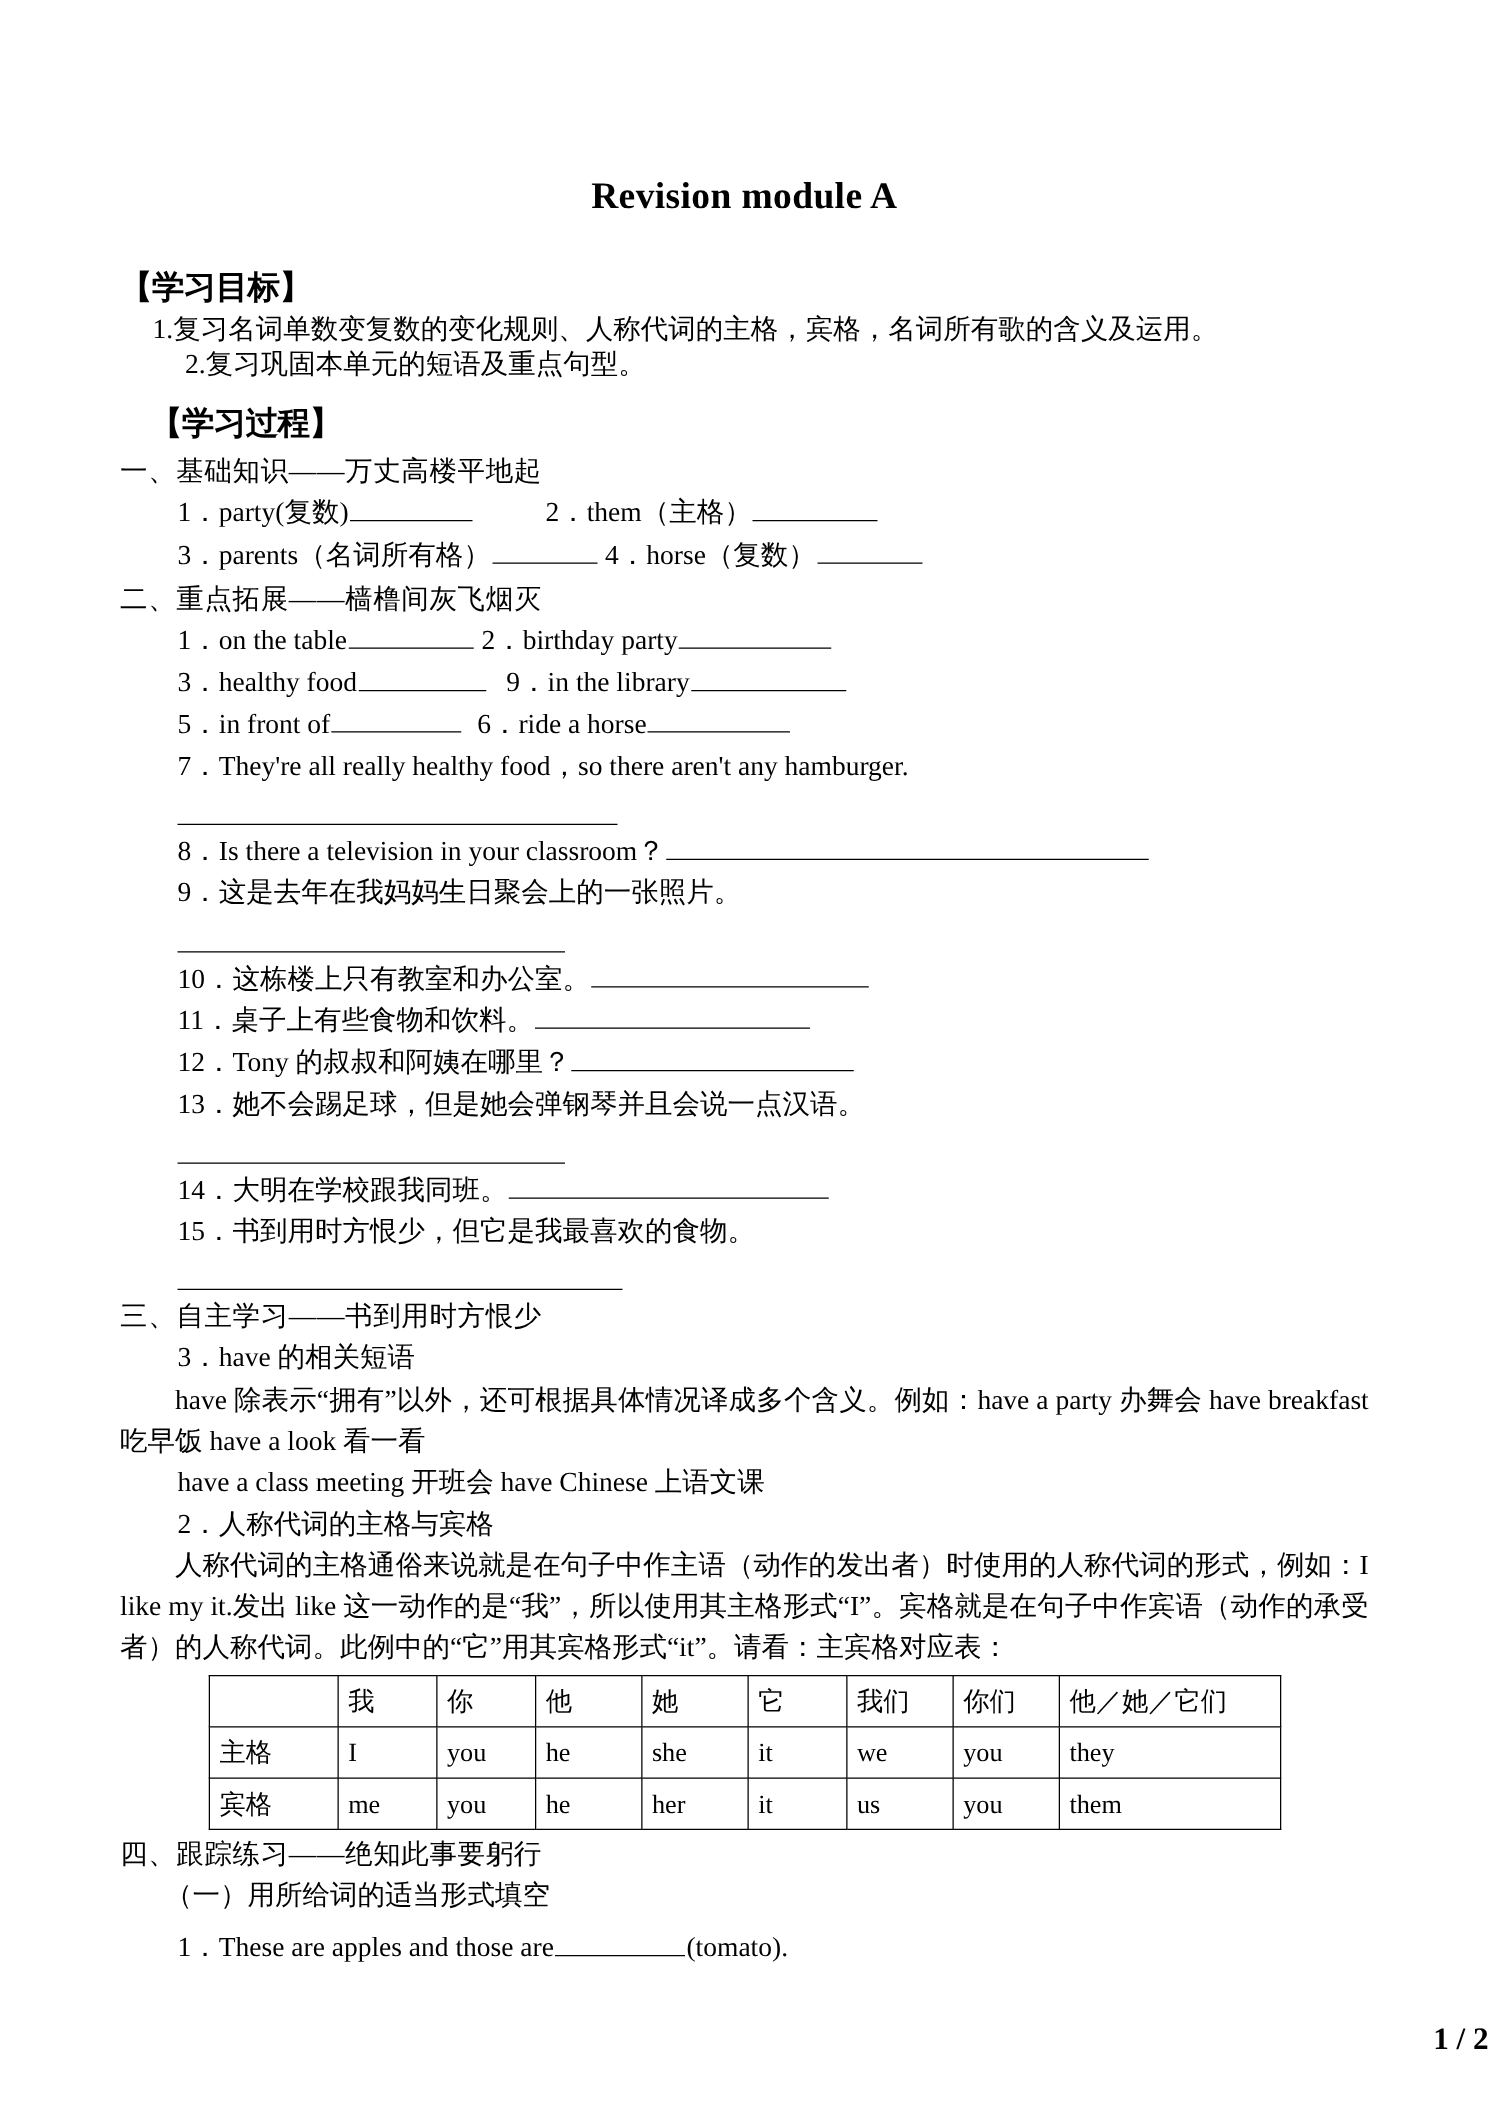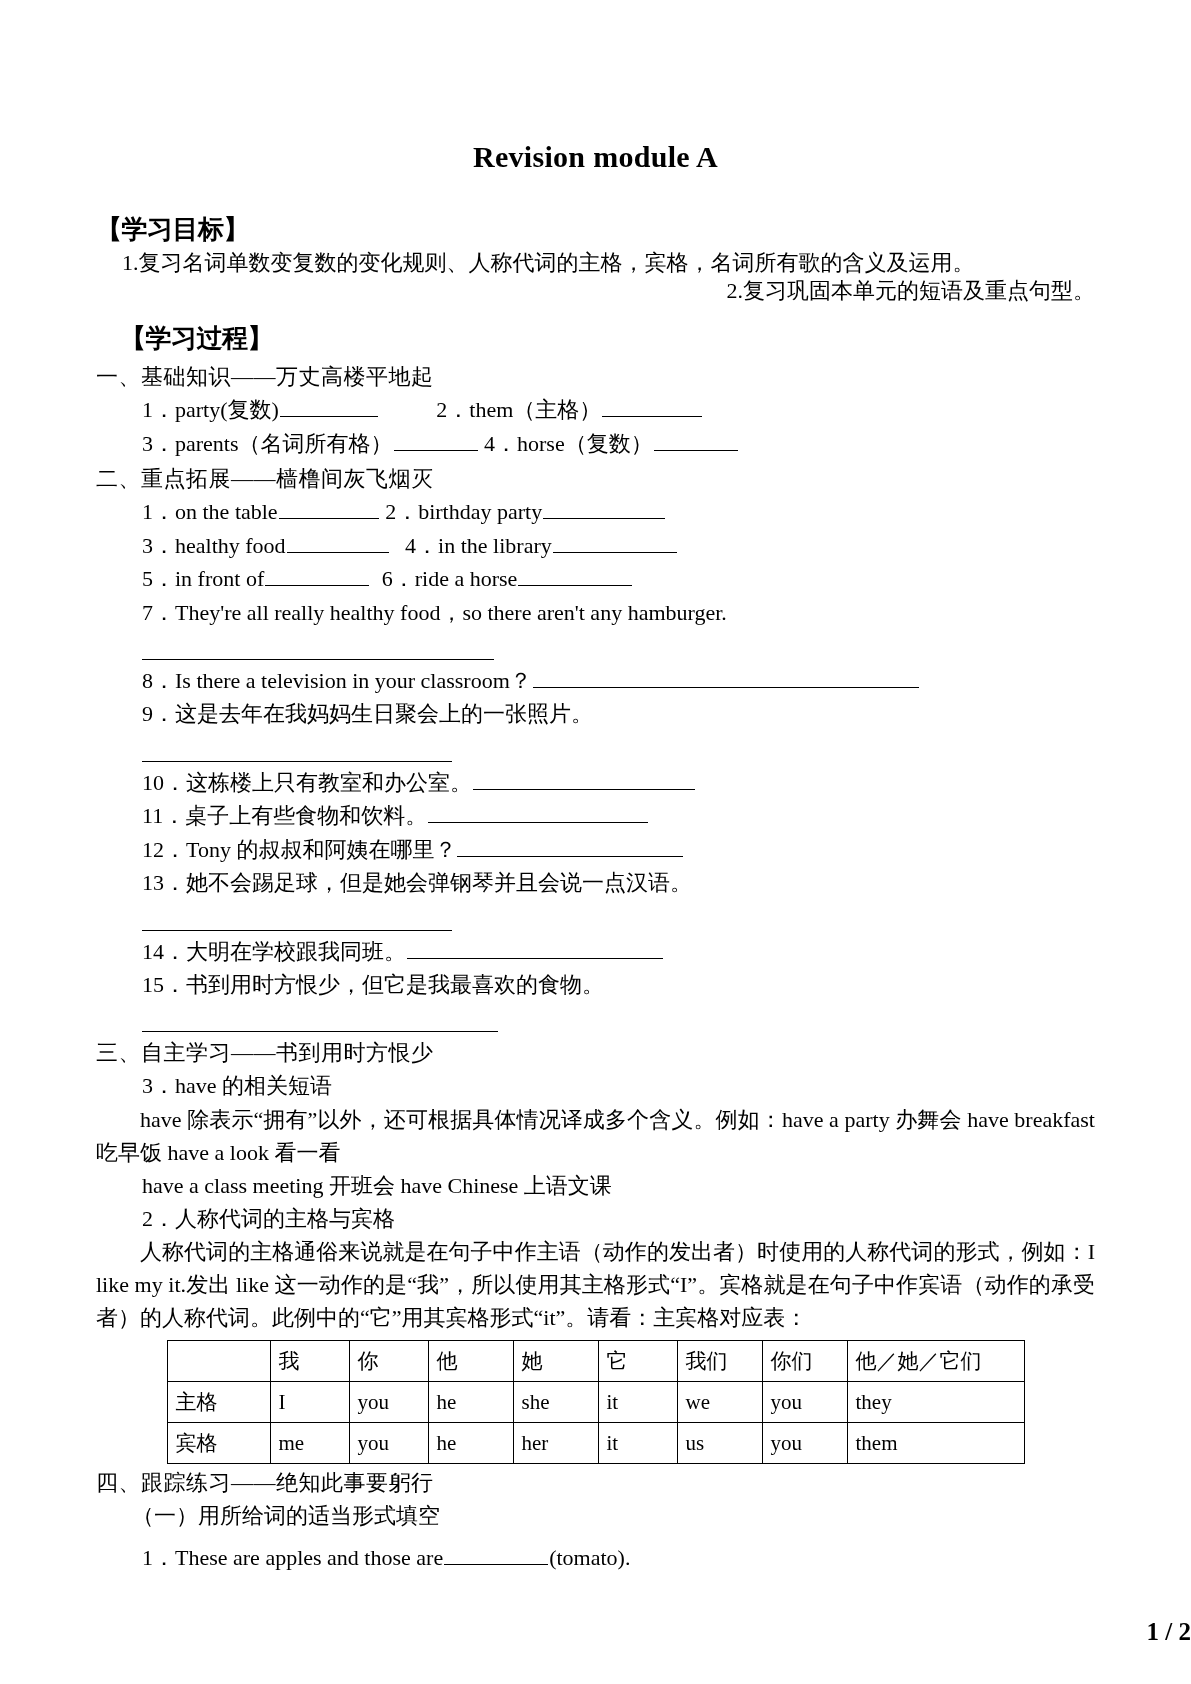--- a/index.html
+++ b/index.html
@@ -36,21 +36,21 @@
     margin-top: 38px;
     margin-bottom: 2px;
     letter-spacing: -0.5px;
   }
   .goal-line {
     font-size: 22px;
     line-height: 1.28;
     white-space: nowrap;
   }
   .goal-1 { padding-left: 26px; }
-  .goal-2 { padding-left: 52px; text-align: right; }
+  .goal-2 { padding-left: 52px; }
 
   .sec-head-2 {
     font-size: 26px;
     font-weight: bold;
     margin-top: 16px;
     margin-bottom: 4px;
     letter-spacing: -0.5px;
     margin-left: 24px;
   }
   .part-head {
@@ -143,21 +143,21 @@
   </div>
 
   <div class="part-head">二、重点拓展——樯橹间灰飞烟灭</div>
 
   <div class="item">
     <span>1．on the table</span><span class="blank" style="width:100px"></span>
     <span>2．birthday party</span><span class="blank" style="width:122px"></span>
   </div>
   <div class="item">
     <span>3．healthy food</span><span class="blank" style="width:102px"></span>
-    <span style="display:inline-block;width:10px"></span><span>4．in the library</span><span class="blank" style="width:124px"></span>
+    <span style="display:inline-block;width:10px"></span><span>9．in the library</span><span class="blank" style="width:124px"></span>
   </div>
   <div class="item">
     <span>5．in front of</span><span class="blank" style="width:104px"></span>
     <span style="display:inline-block;width:6px"></span><span>6．ride a horse</span><span class="blank" style="width:114px"></span>
   </div>
 
   <div class="item">
     <span>7．</span><span>They're all really healthy food，so there aren't any hamburger.</span>
   </div>
   <div class="ansline" style="width:352px"></div>

